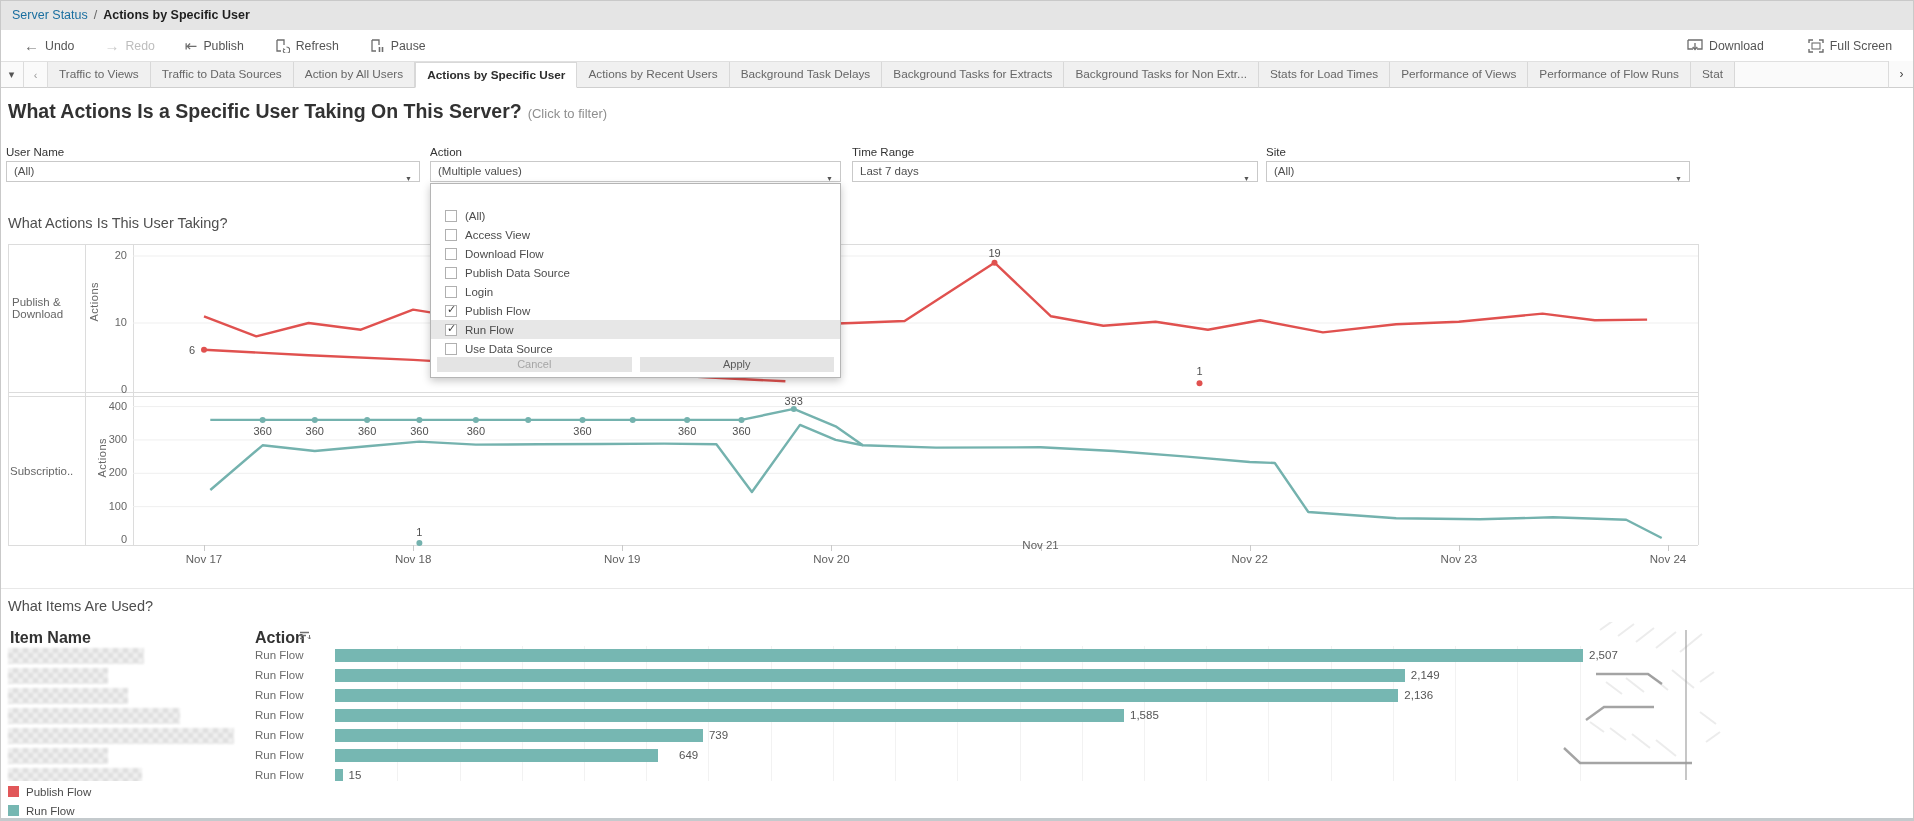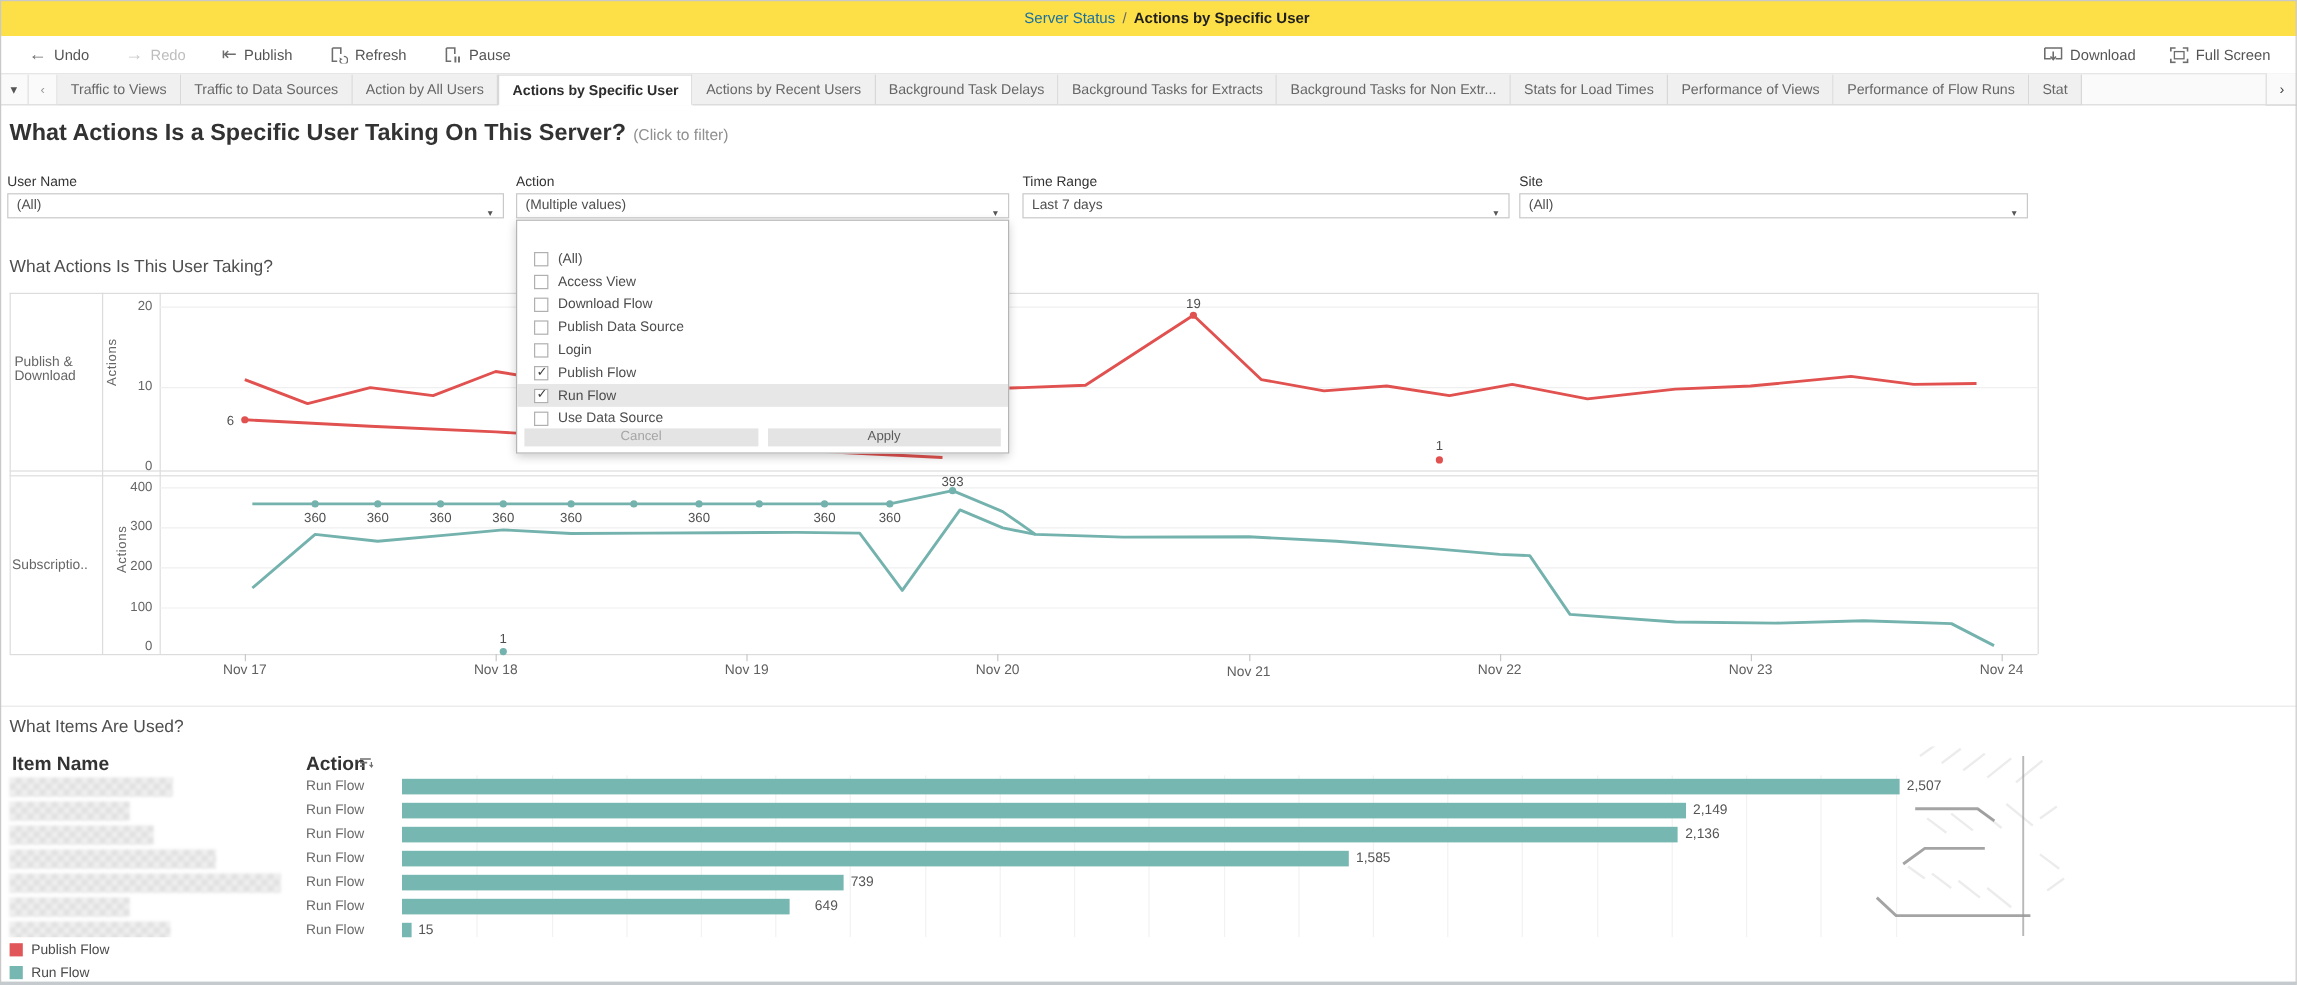--- a/index.html
+++ b/index.html
@@ -1,31 +1,31 @@
 <!DOCTYPE html>
 <html><head>
 <meta charset="utf-8">
 <style>
   html,body{margin:0;padding:0;width:1914px;height:821px;overflow:hidden;
     font-family:"Liberation Sans",sans-serif;background:#fff;color:#333;}
   *{box-sizing:border-box;}
   .frame{position:absolute;inset:0;border:1px solid #c9c9c9;border-bottom:3px solid #c4cacd;pointer-events:none;z-index:99;}
   .abs{position:absolute;}
   
-  .topbar{position:absolute;top:0;left:0;right:0;height:30px;display:flex;align-items:center;padding-left:31px;font-size:12.5px;background:#fde047;justify-content:center;}
+  .topbar{position:absolute;top:0;left:0;right:0;height:30px;display:flex;align-items:center;padding-left:12px;font-size:12.5px;background:#e5e5e5;}
   .crumb-link{color:#1a6fa0;cursor:pointer;}
   .crumb-sep{color:#666;margin:0 6px;}
   .crumb-cur{color:#1f1f1f;font-weight:bold;}
   
   .toolbar{position:absolute;top:30px;left:0;right:0;height:31px;display:flex;align-items:center;padding-left:24px;font-size:12.3px;color:#555;}
   .tbtn{display:flex;align-items:center;gap:6px;margin-right:30px;cursor:pointer;}
   .tbtn .glyph{font-size:15px;color:#6d6d6d;line-height:1;}
   .tbtn.disabled{color:#bdbdbd;cursor:default;}
   .tbtn.disabled .glyph{color:#c9c9c9;}
-  .toolbar-right{position:absolute;right:22px;top:0;height:31px;display:flex;gap:28px;}
+  .toolbar-right{position:absolute;right:22px;top:0;height:31px;display:flex;gap:44px;}
   .ticon{width:16px;height:14px;}
   
   .tabbar{position:absolute;top:61px;left:0;right:0;height:27px;display:flex;background:#fafafa;border-top:1px solid #e0e0e0;overflow:hidden;}
   .tabcell{width:24px;flex:0 0 auto;display:flex;align-items:center;justify-content:center;border-right:1px solid #dcdcdc;border-bottom:1px solid #cfcfcf;background:#fafafa;color:#555;font-size:11px;cursor:pointer;}
   .tab{flex:0 0 auto;padding:0 11px;line-height:25px;font-size:11.8px;color:#666;background:#f0f0f0;border-right:1px solid #d8d8d8;border-bottom:1px solid #cfcfcf;white-space:nowrap;cursor:pointer;}
   .tab.active{background:#fff;color:#2d2d2d;font-weight:bold;border-left:1px solid #d8d8d8;border-top:1px solid #d8d8d8;border-bottom:1px solid #fff;}
   .tabfill{flex:1 1 auto;border-bottom:1px solid #cfcfcf;background:#fafafa;}
   .tab-scroll-right{position:absolute;right:0;top:61px;width:26px;height:27px;display:flex;align-items:center;justify-content:center;border-bottom:1px solid #cfcfcf;border-left:1px solid #dcdcdc;background:#fafafa;color:#444;font-size:12px;cursor:pointer;z-index:5;}
   
   .page-title{position:absolute;left:8px;top:100px;font-size:19.5px;font-weight:bold;color:#323232;}
@@ -268,21 +268,21 @@
 <div id="xaxis">
     <div class="xtick" style="left: 204px; top: 545px;"></div>
     <div class="xlab" style="left: 174px; top: 553px;">Nov 17</div>
     <div class="xtick" style="left: 413.14px; top: 545px;"></div>
     <div class="xlab" style="left: 383.14px; top: 553px;">Nov 18</div>
     <div class="xtick" style="left: 622.28px; top: 545px;"></div>
     <div class="xlab" style="left: 592.28px; top: 553px;">Nov 19</div>
     <div class="xtick" style="left: 831.42px; top: 545px;"></div>
     <div class="xlab" style="left: 801.42px; top: 553px;">Nov 20</div>
     <div class="xtick" style="left: 1040.56px; top: 545px;"></div>
-    <div class="xlab" style="left: 1010.56px; top: 554px;">Nov 21</div>
+    <div class="xlab" style="left: 1010.56px; top: 539px;">Nov 21</div>
     <div class="xtick" style="left: 1249.7px; top: 545px;"></div>
     <div class="xlab" style="left: 1219.7px; top: 553px;">Nov 22</div>
     <div class="xtick" style="left: 1458.84px; top: 545px;"></div>
     <div class="xlab" style="left: 1428.84px; top: 553px;">Nov 23</div>
     <div class="xtick" style="left: 1667.98px; top: 545px;"></div>
     <div class="xlab" style="left: 1637.98px; top: 553px;">Nov 24</div>
   </div>
 
 <div class="hline" style="left:0;top:588px;width:1914px;background:#e8e8e8;"></div>
 

